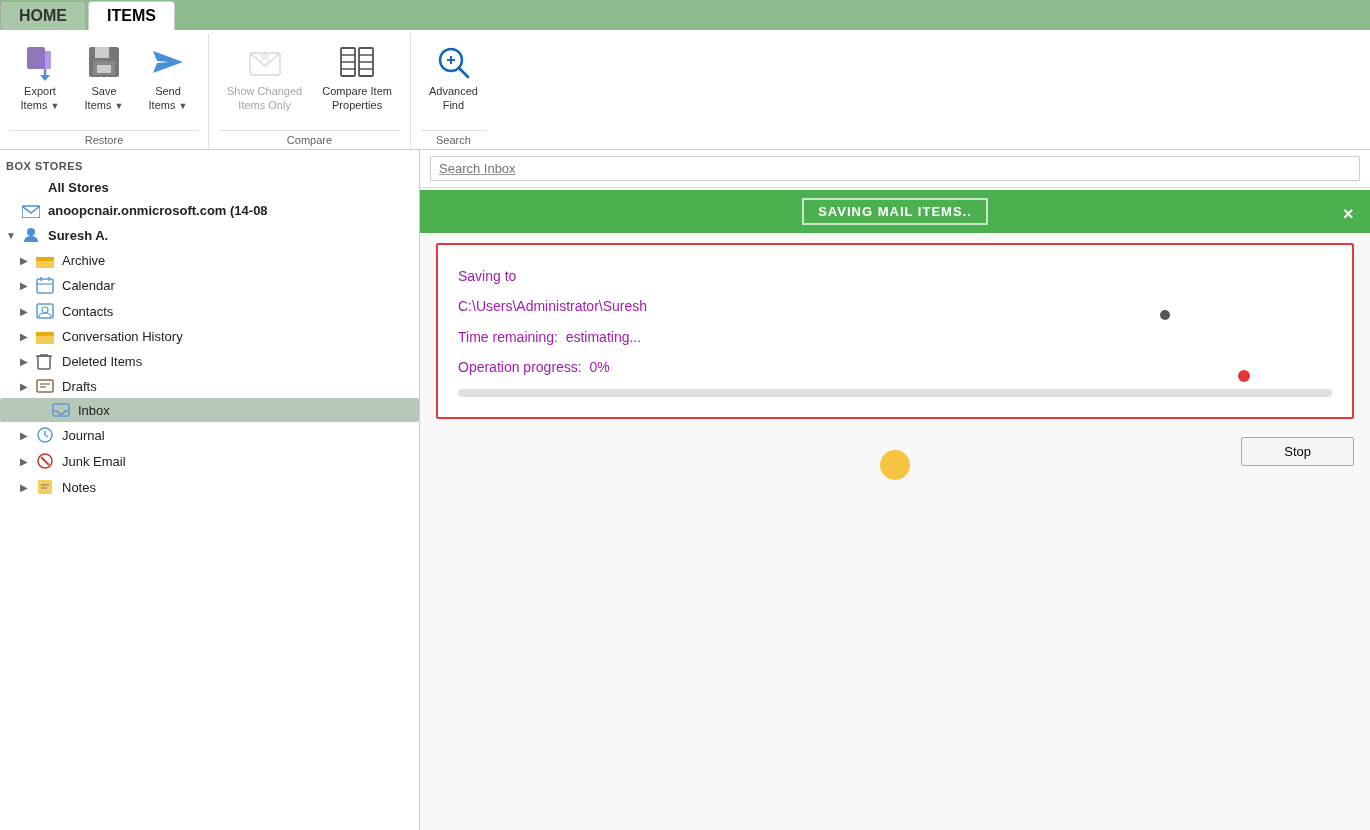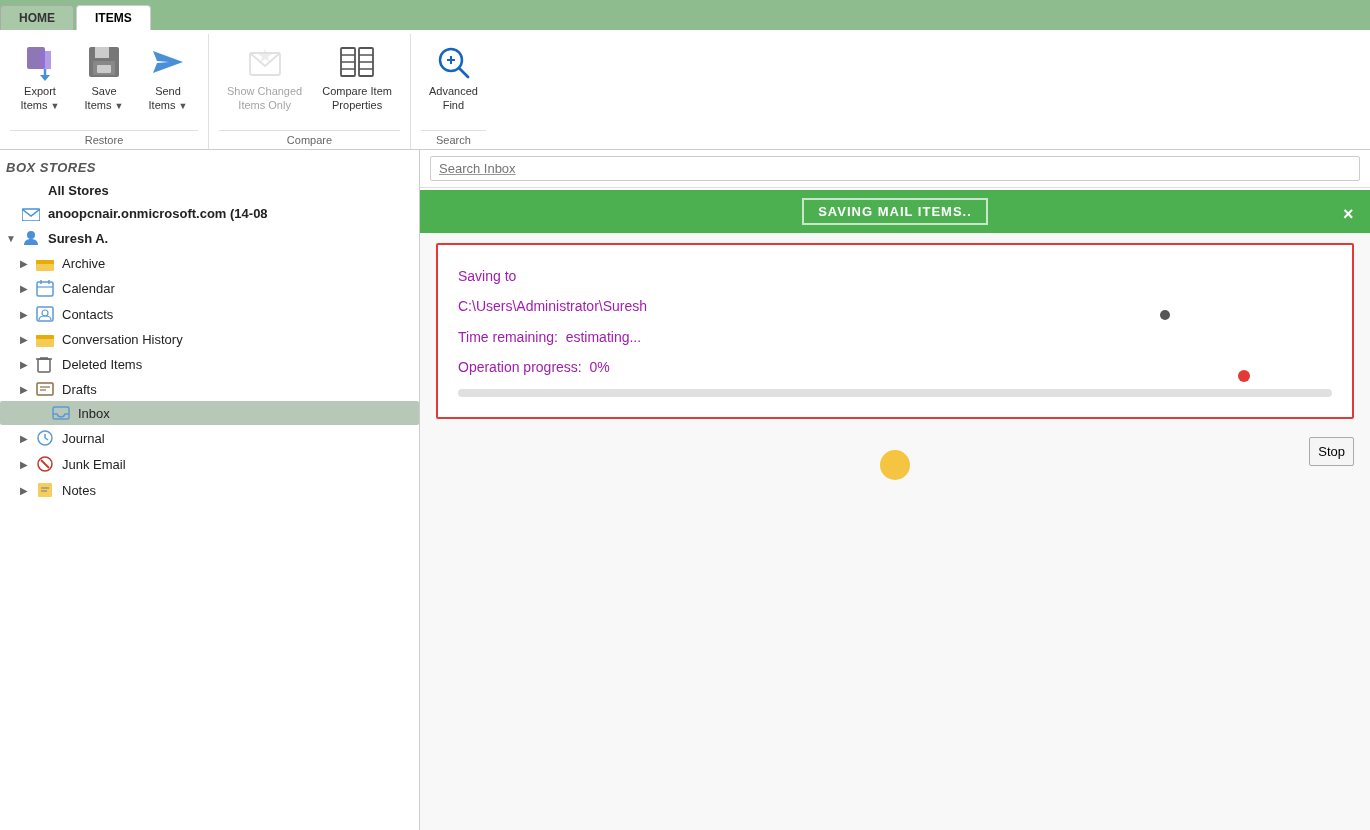--- a/index.html
+++ b/index.html
@@ -10,21 +10,21 @@
       display: flex;
       background: #8fbc8f;
       height: 30px;
       align-items: flex-end;
     }
     .tab {
       padding: 5px 18px;
       background: #a8c8a8;
       border-top-left-radius: 4px;
       border-top-right-radius: 4px;
-      font-size: 12px;
+      font-size: 16px;
       font-weight: 600;
       color: #333;
       cursor: pointer;
       margin-right: 2px;
       border: 1px solid #aaa;
       border-bottom: none;
     }
     .tab.active {
       background: #ffffff;
       color: #000;
@@ -104,26 +104,25 @@
 
     
     .sidebar {
       width: 420px;
       background: #ffffff;
       border-right: 1px solid #ccc;
       overflow-y: auto;
       padding-top: 4px;
     }
     .sidebar-section-title {
-      font-size: 13px;
+      font-size: 11px;
       font-weight: 700;
       color: #555;
       padding: 6px 10px 4px 6px;
       letter-spacing: 0.5px;
-      font-style: italic;
     }
     .sidebar-item {
       display: flex;
       align-items: center;
       padding: 4px 6px;
       cursor: pointer;
       font-size: 13px;
       color: #222;
       border-radius: 2px;
     }
@@ -260,21 +259,21 @@
 
     
     .stop-btn-row {
       display: flex;
       justify-content: flex-end;
       padding: 8px 16px;
     }
     .stop-btn {
       background: #f5f5f5;
       border: 1px solid #aaa;
-      padding: 6px 8px;
+      padding: 6px 42px;
       font-size: 13px;
       cursor: pointer;
       border-radius: 2px;
     }
 
     
     .dot {
       width: 12px;
       height: 12px;
       border-radius: 50%;

